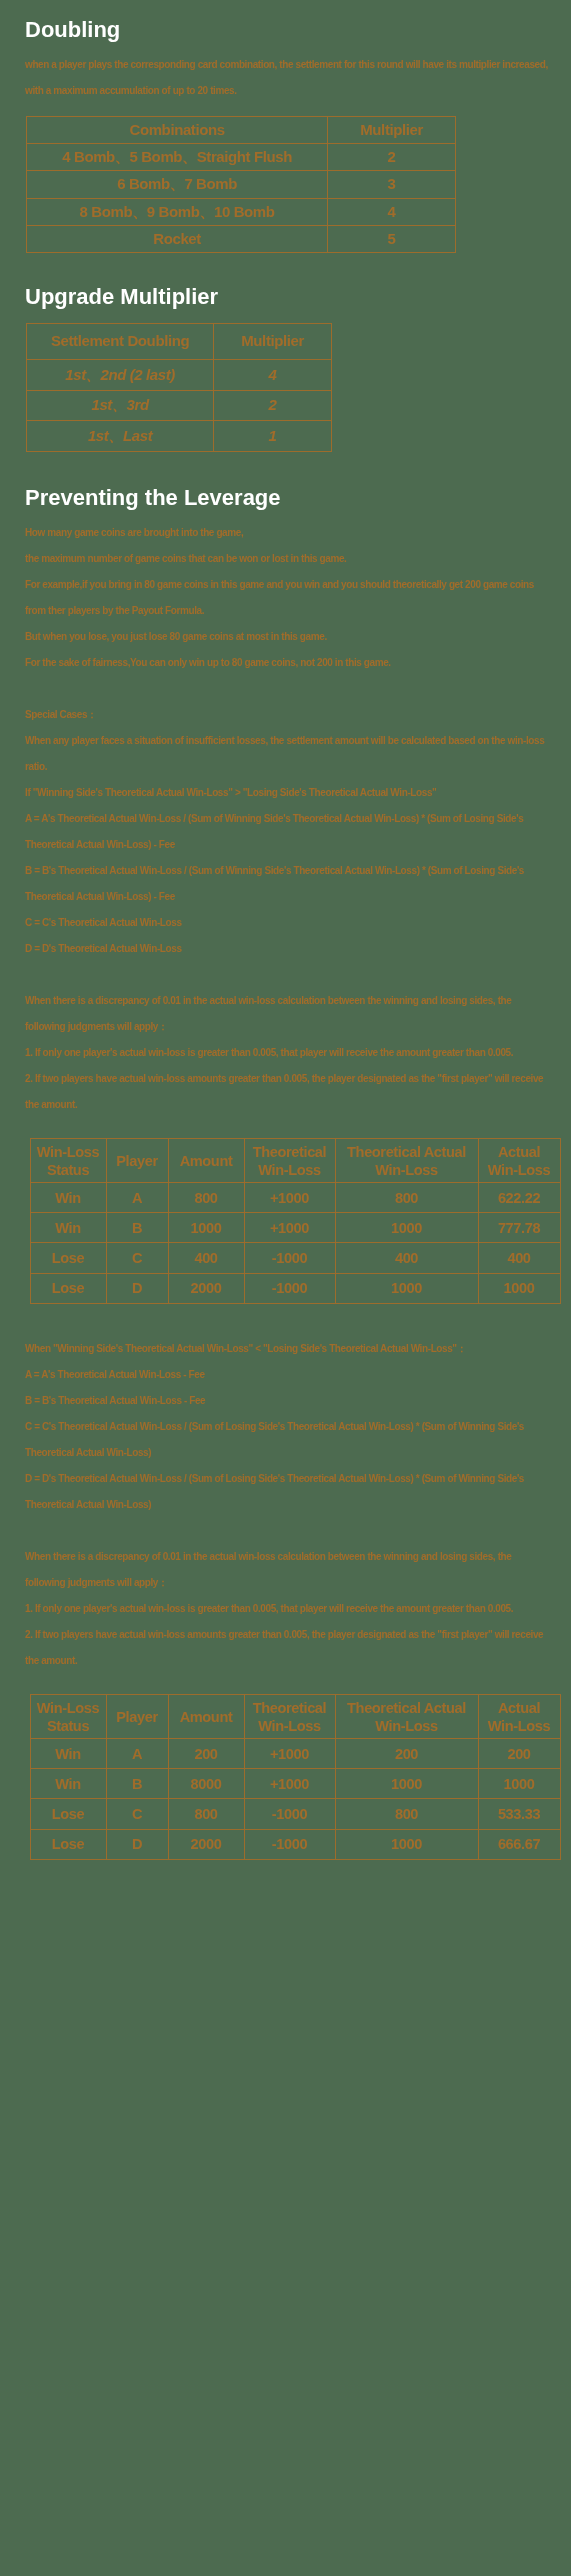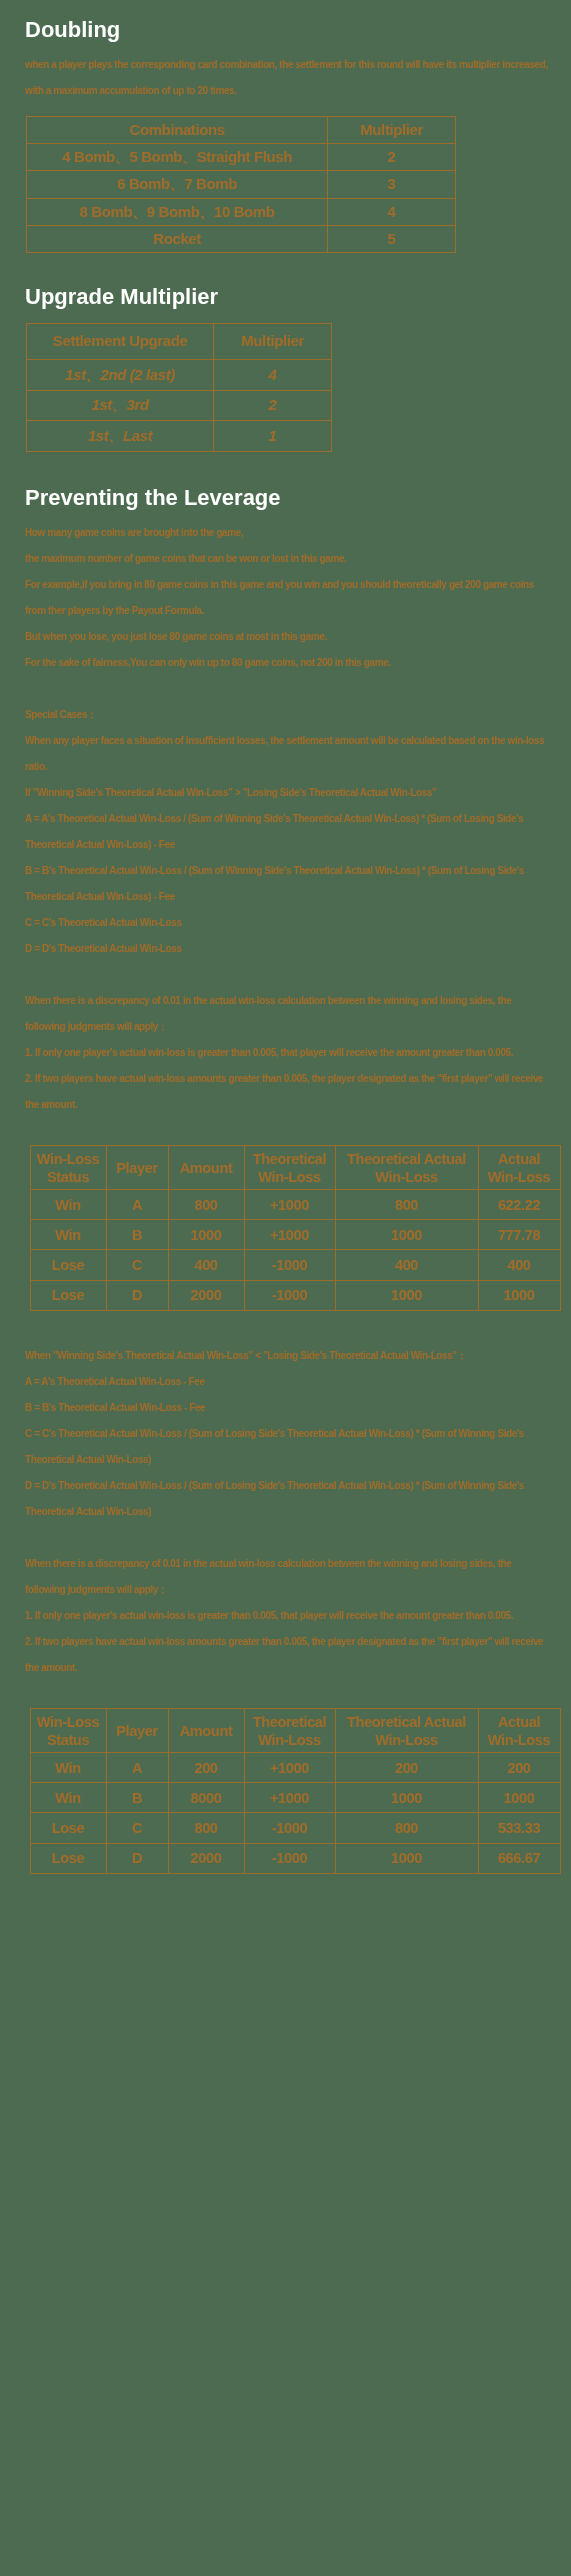--- a/index.html
+++ b/index.html
@@ -47,21 +47,21 @@
   
   .tbl-data { width: 530px; margin: 0 0 0 4.5px; font-size: 14.6px; }
   .tbl-data th { padding: 3.4px 1.1px; line-height: 18px; }
   .tbl-data td { padding: 5.6px 1.1px; line-height: 18px; }
 
   .mt-settle-hd { margin-top: 73px; }
   .mt-after-hd  { margin-top: 5.6px; }
   .mt-upgrade-hd { margin-top: 28px; }
   .mt-prevent-hd { margin-top: 30px; }
   .mt-blank { margin-top: 26px; }
-  .mt-table { margin-top: 27px; }
+  .mt-table { margin-top: 20px; }
   .mt-after-table { margin-top: 32.5px; }
 </style>
 </head>
 <body>
 
 <div class="page">
 
   <div class="hd">Doubling</div>
   <div class="para mt-after-hd">when a player plays the corresponding card combination, the settlement for this round will have its multiplier increased, with a maximum accumulation of up to 20 times.</div>
 
@@ -97,21 +97,21 @@
 
   <div class="hd mt-upgrade-hd">Upgrade Multiplier</div>
 
   <table class="tbl-upgrade">
     <colgroup>
         <col style="width:187px">
         <col style="width:118px">
       </colgroup>
     <tbody>
         <tr>
-      <th>Settlement Upgrade</th>
+      <th>Settlement Doubling</th>
       <th>Multiplier</th>
     </tr>
     <tr>
       <td>1st、2nd (2 last)</td>
       <td>4</td>
     </tr>
     <tr>
       <td>1st、3rd</td>
       <td>2</td>
     </tr>

